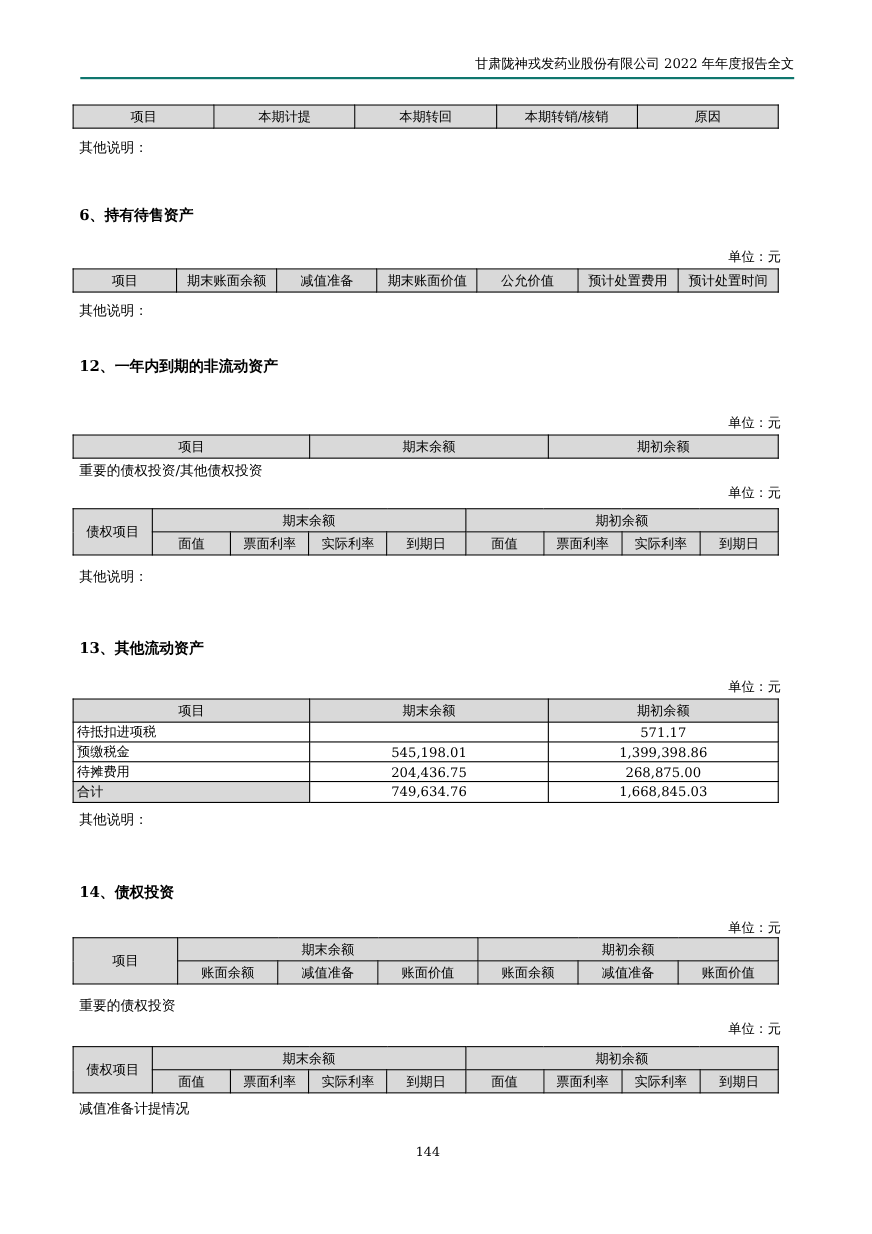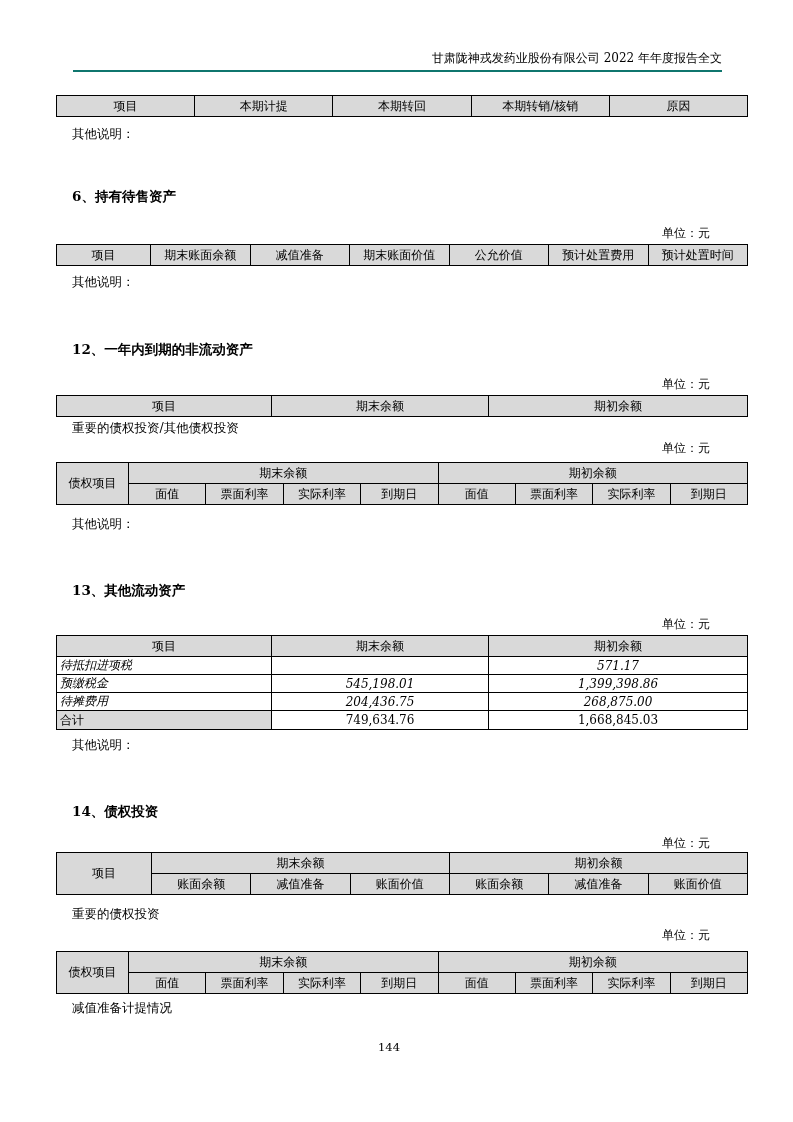--- a/index.html
+++ b/index.html
@@ -23,22 +23,22 @@
     width: 649px;
     height: 20px;
     border-bottom: 2px solid #0f766e;
     text-align: right;
     font-size: 12px;
     line-height: 16px;
   }
   
   table.tbl {
     position: absolute;
-    left: 56px;
-    width: 692px;
+    left: 66px;
+    width: 642px;
     border-collapse: collapse;
     table-layout: fixed;
     border: 1.5px solid #000;
   }
   table.tbl td {
     border: 1px solid #000;
     font-size: 12px;
     text-align: center;
     padding: 0 3px;
     overflow: hidden;
@@ -64,21 +64,21 @@
   
   .unit {
     position: absolute;
     left: 68px;
     width: 642px;
     text-align: right;
     font-size: 12px;
     line-height: 14px;
   }
   
-  .t-s13 td.d { height: 14px; font-style: italic; }
+  .t-s13 td.d { height: 14px; }
   .t-s13 td.tot { height: 18px; }
   .cell-left  { text-align: left !important; }
   .cell-right { text-align: center; margin-left: 24px; }
   .page-num {
     position: absolute;
     top: 1040px;
     left: 68px;
     width: 642px;
     text-align: center;
     font-size: 11.5px;
@@ -132,21 +132,21 @@
       <td class="hdr">减值准备</td>
       <td class="hdr">期末账面价值</td>
       <td class="hdr">公允价值</td>
       <td class="hdr">预计处置费用</td>
       <td class="hdr">预计处置时间</td>
     </tr>
   </tbody>
     </table>
   <div class="note" style="top:274px">其他说明：</div>
 
-  <div class="heading" style="top:341px">12、一年内到期的非流动资产</div>
+  <div class="heading" style="top:325px">12、一年内到期的非流动资产</div>
   <div class="unit" style="top:377px">单位：元</div>
   <table class="tbl" style="top:395px">
     <colgroup>
         <col style="width:215px">
         <col style="width:217px">
         <col>
       </colgroup>
     <tbody>
         <tr>
       <td class="hdr">项目</td>

